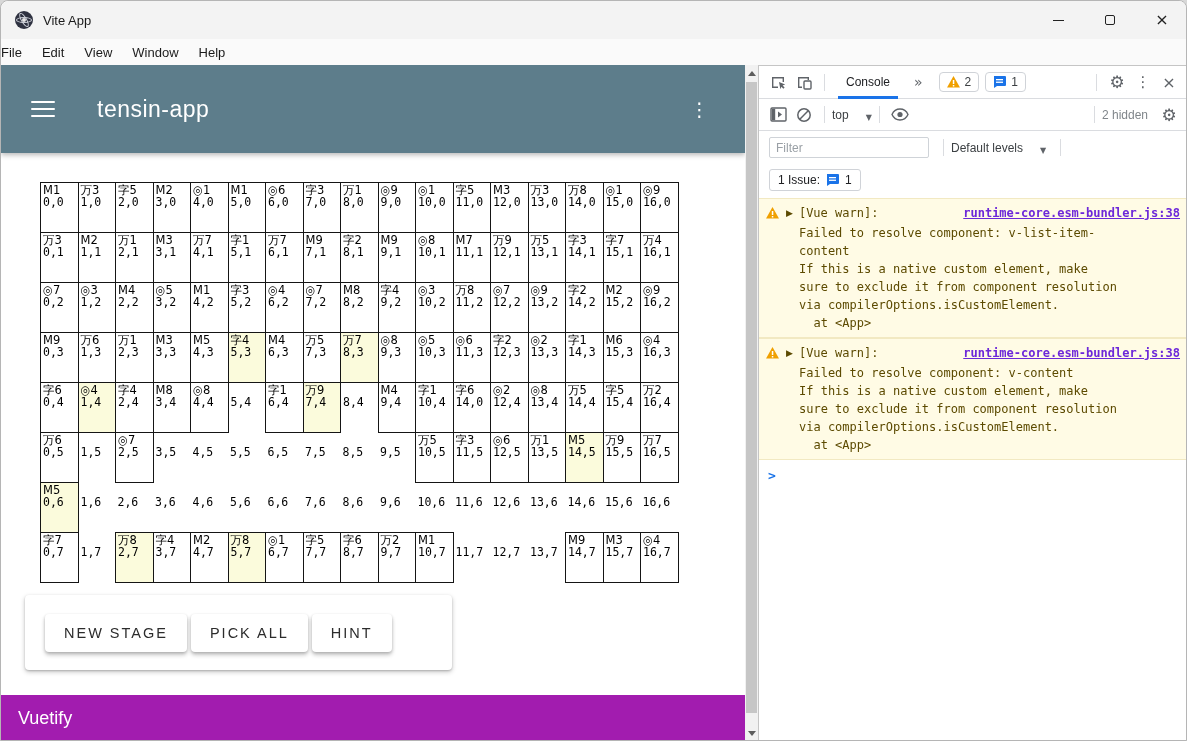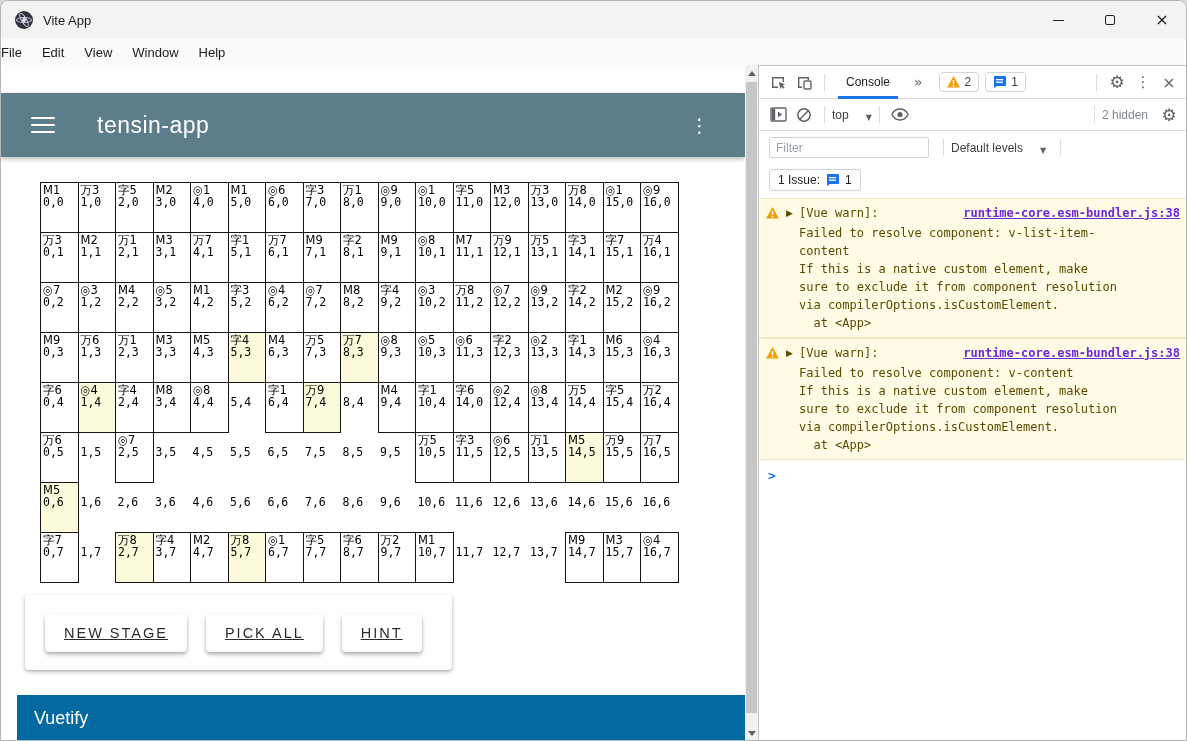--- a/index.html
+++ b/index.html
@@ -24,48 +24,48 @@
   .close-x { font-size:16px; line-height:1; }
 
   
   .menubar { position:absolute; left:0; top:38px; width:1187px; height:26px; background:#fafafa;
              display:flex; align-items:center; font-size:13px; color:#1b1b1b; }
   .menu-item { padding:0 10px; }
   .menu-item:first-child { padding-left:0; }
 
   
   .app-pane { position:absolute; left:0; top:64px; width:744px; height:677px; background:#fff; overflow:hidden; }
-  .app-header { position:absolute; left:0; top:0; width:744px; height:64px; background:#5d7d8b;
-                display:flex; align-items:center; box-shadow:0 2px 5px rgba(0,0,0,.28); z-index:5;margin-top:28px; }
+  .app-header { position:absolute; left:0; top:0; width:744px; height:88px; background:#5d7d8b;
+                display:flex; align-items:center; box-shadow:0 2px 5px rgba(0,0,0,.28); z-index:5; }
   .hamburger { width:24px; margin-left:30px; cursor:pointer; }
   .hamburger div { height:2px; background:#fff; margin:5px 0; border-radius:1px; }
   .app-title { color:#fff; font-size:23px; margin-left:42px; letter-spacing:.5px; }
   .kebab { margin-left:auto; margin-right:36px; color:#fff; font-size:19px; line-height:.55; text-align:center; }
 
   
   table.board { position:absolute; left:39px; top:117px; border-collapse:collapse; table-layout:fixed; }
   table.board td { width:37.5px; height:50px; vertical-align:top; padding:1px 0 0 2px;
                    font-family:"DejaVu Sans Mono", monospace; font-size:11.5px; line-height:12px;
                    color:#000; white-space:nowrap; }
   td.tile { border:1px solid #151515; background:#fff; }
   td.tile.hl { background:#fbfbdc; }
   td .t { height:12px; }
   td .t .g { font-family:"DejaVu Sans", sans-serif; font-size:11.5px; }
 
   
   .actions-card { position:absolute; left:24px; top:530px; width:427px; height:75px; background:#fff;
                   border-radius:4px; box-shadow:0 2px 5px rgba(0,0,0,.22), 0 1px 2px rgba(0,0,0,.18);
                   display:flex; align-items:center; padding-left:20px; }
-  .v-btn { height:38px; background:#fff; border:none; border-radius:4px; margin-right:19px;
+  .v-btn { height:38px; background:#fff; border:none; border-radius:4px; margin-right:4px;
            box-shadow:0 3px 4px rgba(0,0,0,.22), 0 1px 3px rgba(0,0,0,.16);
            font-family:"Liberation Sans", sans-serif; font-size:14.5px; letter-spacing:2px; color:#2c2c2c;
-           padding:0 19px; cursor:pointer;text-decoration:underline; }
+           padding:0 19px; cursor:pointer; }
 
   
-  .app-footer { position:absolute; left:16px; bottom:0; width:854px; height:47px; background:#0369a1;
+  .app-footer { position:absolute; left:0; bottom:0; width:854px; height:47px; background:#a21caf;
                 display:flex; align-items:center; color:#fff; }
   .footer-brand { font-size:18px; margin-left:17px; }
   .footer-copy { margin-left:auto; margin-right:21px; font-size:18px;text-align:right; }
 
   
   .page-scrollbar { position:absolute; left:744px; top:64px; width:13px; height:677px; background:#f1f1f1; }
   .sb-btn { position:absolute; left:0; width:13px; height:15px; display:flex; align-items:center; justify-content:center; }
   .sb-up { top:1px; } .sb-down { bottom:1px; }
   .tri-up { width:0; height:0; border-left:4px solid transparent; border-right:4px solid transparent; border-bottom:5px solid #5d5d5d; }
   .tri-down { width:0; height:0; border-left:4px solid transparent; border-right:4px solid transparent; border-top:5px solid #5d5d5d; }

